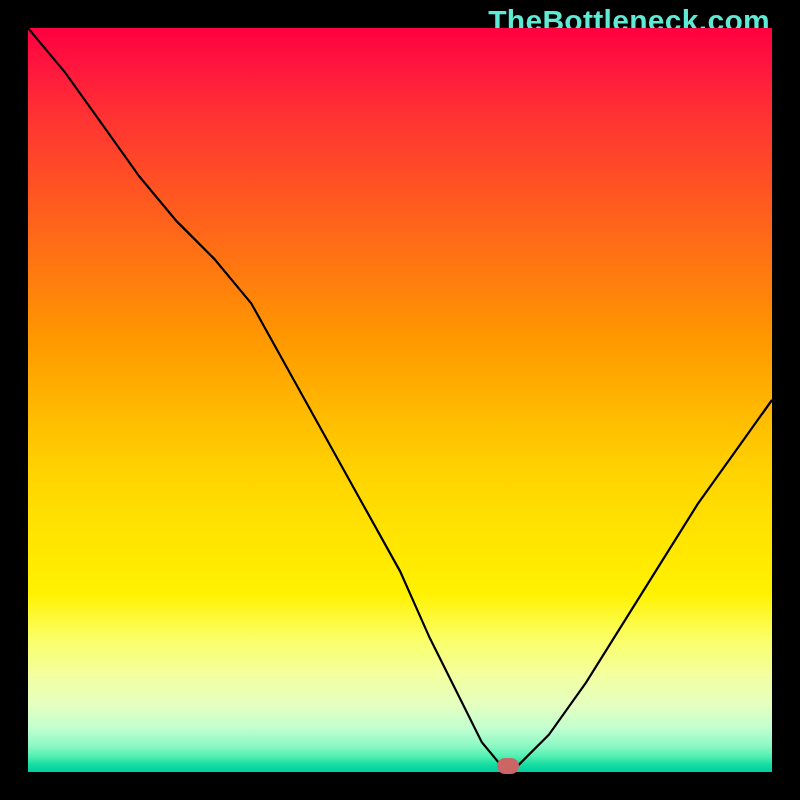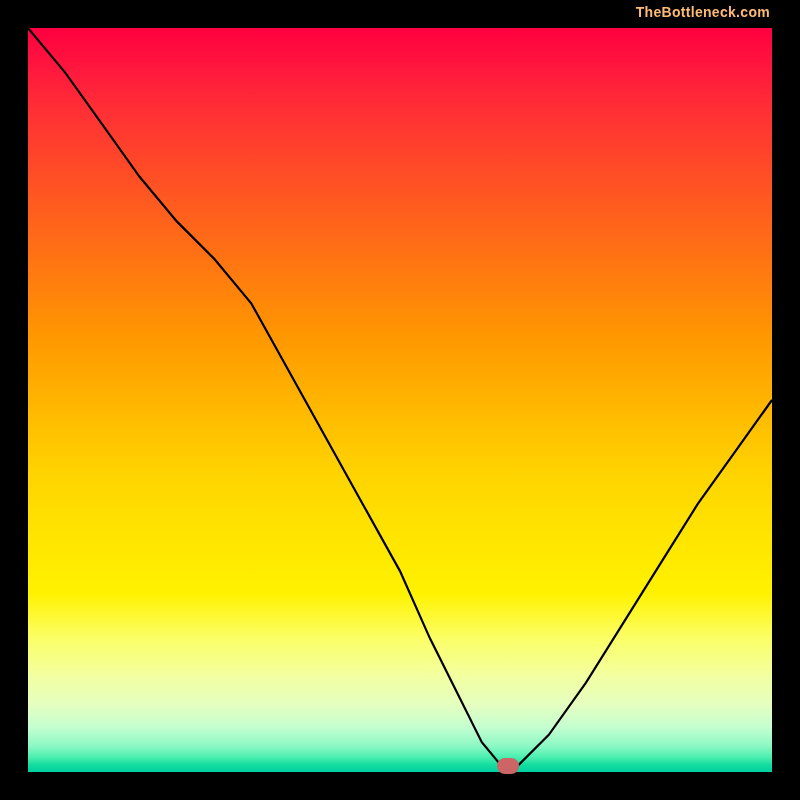--- a/index.html
+++ b/index.html
@@ -46,22 +46,22 @@
     #8cf8c4 96.5%,
     #4cefb0 98%,
     #16dda0 99%,
     #00cfa0 100%
   );
 }
 .attribution {
   position: absolute;
   top: 4px;
   right: 30px;
-  color: #fdba74;
-  font-size: 14px;
+  color: #5eead4;
+  font-size: 30px;
   font-weight: bold;
   letter-spacing: 0.3px;
 }
 svg.curve {
   position: absolute;
   inset: 0;
 }
 .marker {
   position: absolute;
   width: 22px;

